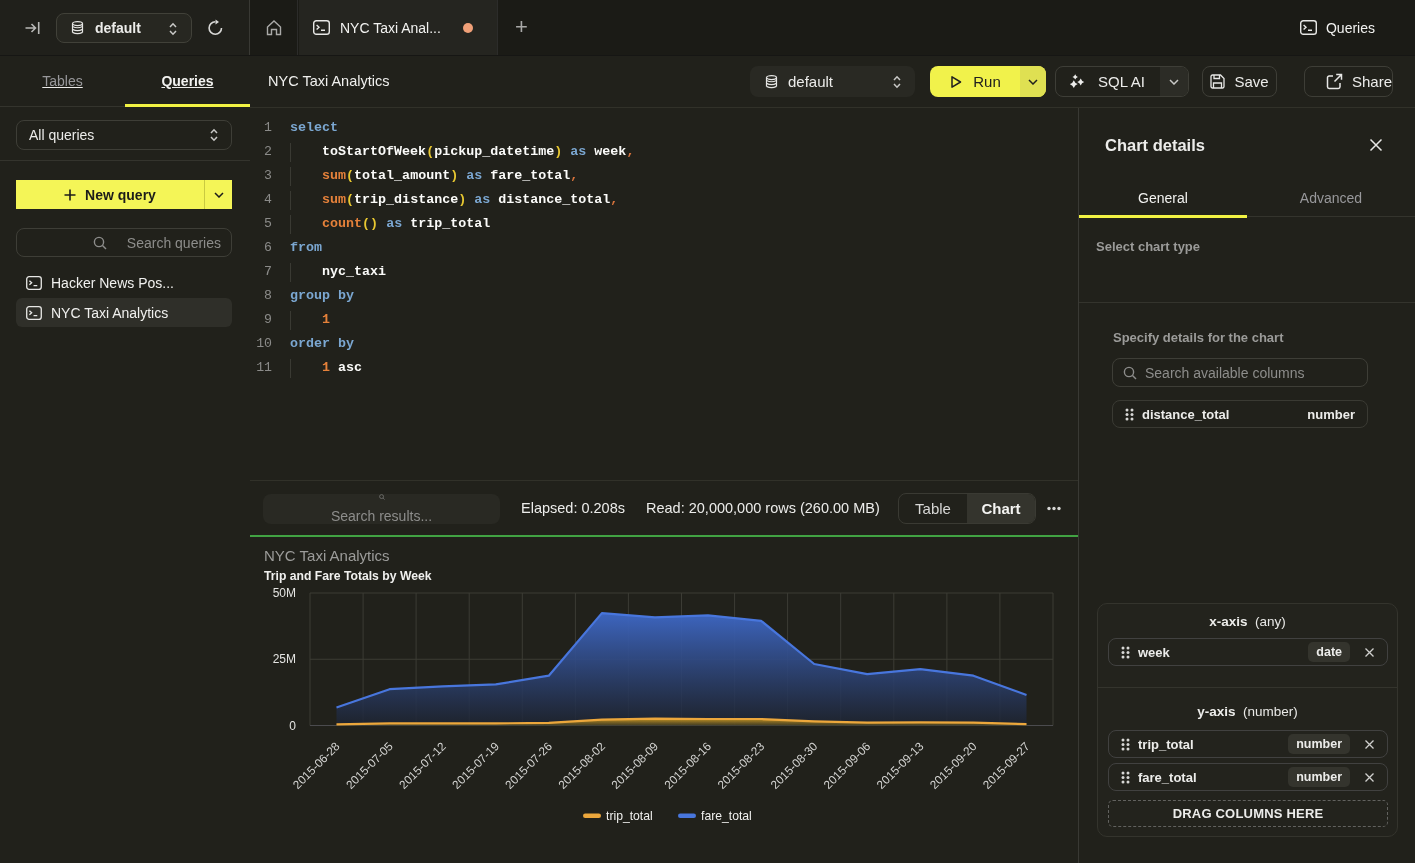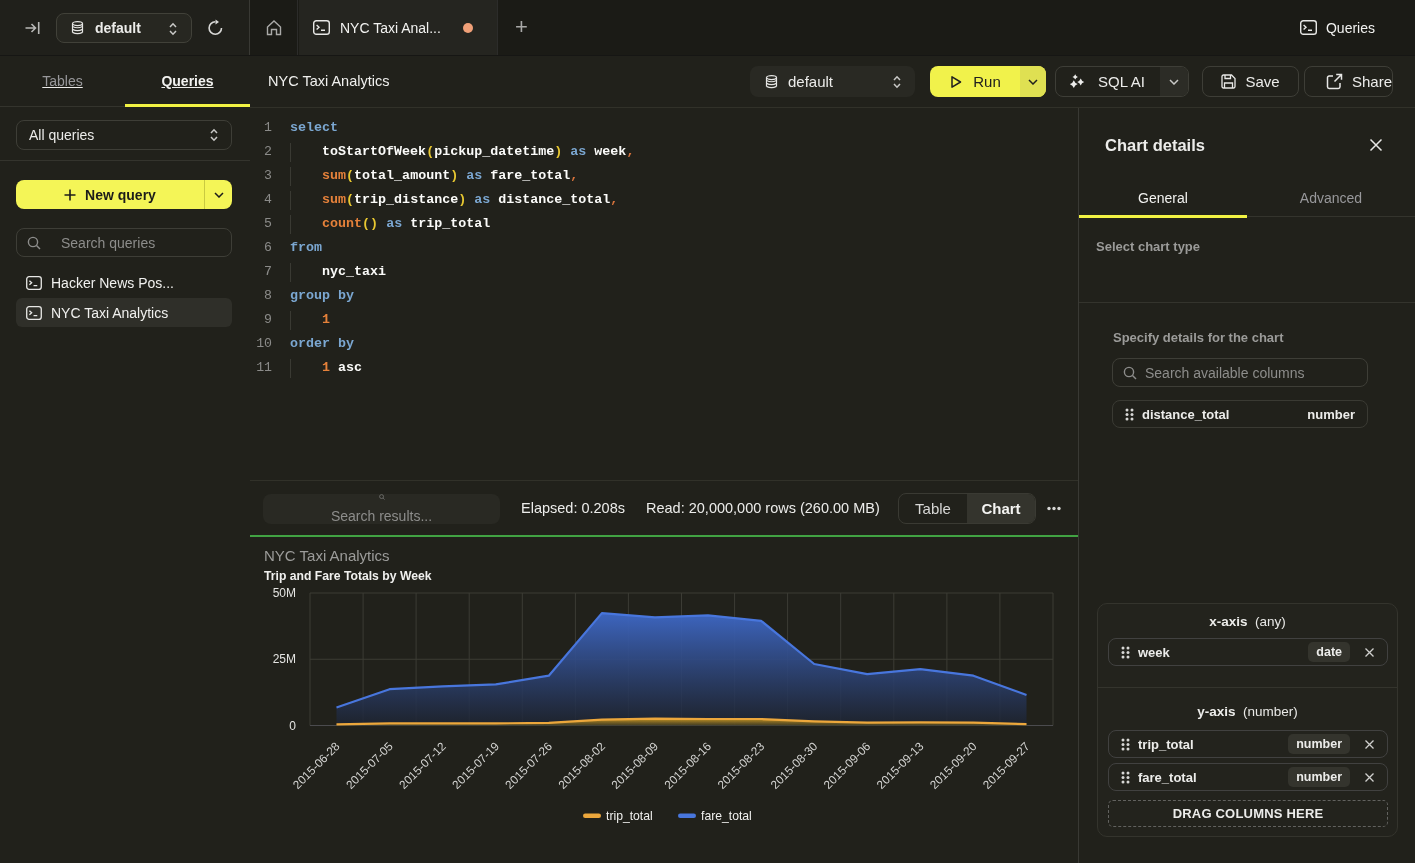--- a/index.html
+++ b/index.html
@@ -20,38 +20,38 @@
   #topqueries { position:absolute; right:40px; top:0; height:55px; display:flex; align-items:center; gap:9px; font-size:14px; color:#f2f2f0; }
   
   #sidebar { position:absolute; left:0; top:56px; width:298px; height:807px; background:#21211b; border-right:4px solid #bef264;text-decoration:underline; }
   .sbtabs { position:relative; height:51px; border-bottom:1px solid #34342d; display:flex; }
   .sbtab { width:125px; display:flex; align-items:center; justify-content:center; font-size:14px; color:#98989b; }
   .sbtab.active { color:#f2f2f0; font-weight:bold; }
   .sbtab.active::after { content:""; position:absolute; bottom:-1px; left:125px; width:125px; height:3px; background:#f1f243; }
   .select { border:1px solid #3e3e37; border-radius:8px; height:30px; display:flex; align-items:center; padding:0 12px; font-size:14px; }
   #allq { position:absolute; left:16px; top:64px; width:216px; }
   #sbdivider { position:absolute; left:0; top:104px; width:100%; height:1px; background:#34342d; }
-  #newq { position:absolute; left:16px; top:124px; width:216px; height:29px; background:#f4f557; border-radius:8px; display:flex; align-items:center; color:#1c1c1a; }
+  #newq { position:absolute; left:16px; top:124px; width:216px; height:29px; background:#f4f557; border-radius:0; display:flex; align-items:center; color:#1c1c1a; }
   #newq .main { flex:1; display:flex; align-items:center; justify-content:center; gap:9px; font-size:14px; font-weight:bold; }
   #newq .chev { width:28px; height:29px; border-left:1px solid #c9ca41; display:flex; align-items:center; justify-content:center; }
-  #sbsearch { position:absolute; left:16px; top:172px; width:216px; height:29px; border:1px solid #3e3e37; border-radius:8px; display:flex; align-items:center; padding:0 10px; gap:20px; color:#8d8d8b; font-size:14px; }
+  #sbsearch { position:absolute; left:16px; top:172px; width:216px; height:29px; border:1px solid #3e3e37; border-radius:8px; display:flex; align-items:center; padding:0 10px; gap:20px; color:#8d8d8b; font-size:14px;justify-content:flex-end; }
   .qitem { position:absolute; left:16px; width:216px; height:29px; border-radius:6px; display:flex; align-items:center; padding:0 10px; gap:9px; font-size:14px; color:#f0f0ee; }
   .qitem.sel { background:#2f2f29; }
   
   #mainheader { position:absolute; left:250px; top:56px; width:1165px; height:52px; background:#21211b; border-bottom:1px solid #313129; }
   #mh-title { position:absolute; left:18px; top:17px; font-size:14.5px; color:#f0f0ee; }
   .hbtn { position:absolute; top:10px; height:31px; border-radius:8px; display:flex; align-items:center; font-size:15px; white-space:nowrap; }
   #mh-default { left:500px; width:165px; background:#292923; padding:0 13px 0 15px; }
   #mh-run { left:680px; width:116px; background:#f1f24b; color:#20201e; }
   #mh-run .main { flex:1; display:flex; align-items:center; justify-content:center; gap:10px; font-size:15px; }
   #mh-run .chev { width:26px; height:31px; background:#dfe052; border-radius:0 8px 8px 0; display:flex; align-items:center; justify-content:center; }
   #mh-sqlai { left:805px; width:134px; border:1px solid #3e3e37; }
   #mh-sqlai .main { flex:1; display:flex; align-items:center; gap:13px; padding:0 14px; }
   #mh-sqlai .chev { width:28px; height:29px; background:#2c2c26; border-radius:0 7px 7px 0; display:flex; align-items:center; justify-content:center; }
-  #mh-save { left:952px; width:97px; border:1px solid #3e3e37; justify-content:center; gap:9px; }
+  #mh-save { left:952px; width:75px; border:1px solid #3e3e37; justify-content:center; gap:9px; }
   #mh-share { left:1054px; width:89px; border:1px solid #3e3e37; justify-content:flex-end; gap:9px; }
   
   #editor { position:absolute; left:250px; top:108px; width:828px; height:372px; background:#21211b;
     font-family:"Liberation Mono", monospace; font-size:13.35px; }
   .cl { position:absolute; height:24px; line-height:24px; white-space:pre; font-weight:bold; }
   .ln { position:absolute; width:22px; text-align:right; color:#8b8b89; height:24px; line-height:24px; font-weight:normal; font-size:13.2px; left:0; }
   .kw { color:#7ba7d1; } .fn { color:#e5813a; } .pa { color:#e8c831; } .id { color:#fbfbf9; } .cm { color:#d9743c; } .nu { color:#e5813a; }
   .guide { position:absolute; left:40px; width:1px; background:#3a3a33; }
   
   #results { position:absolute; left:250px; top:480px; width:828px; height:55px; background:#21211b; border-top:1px solid #313129; }

